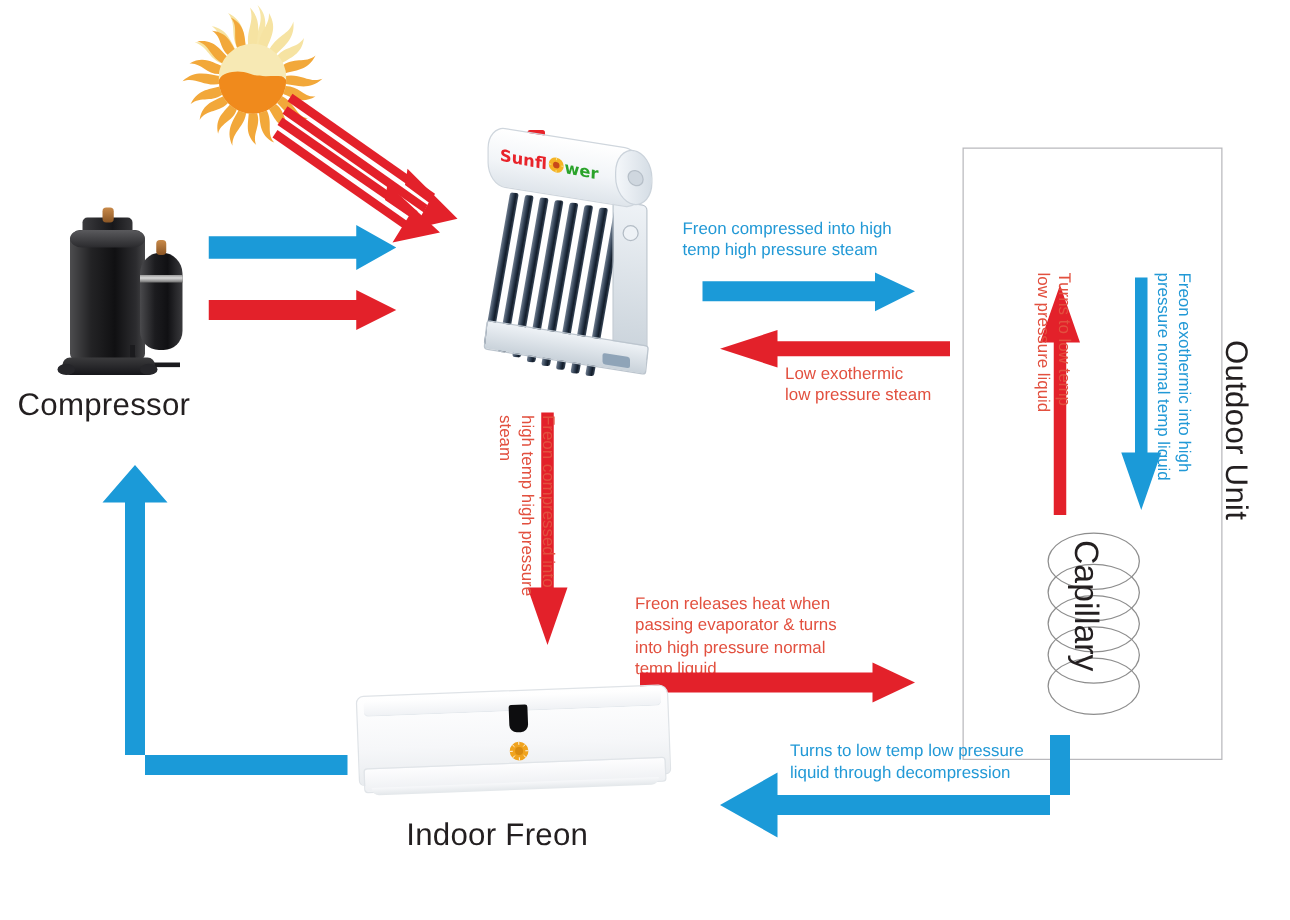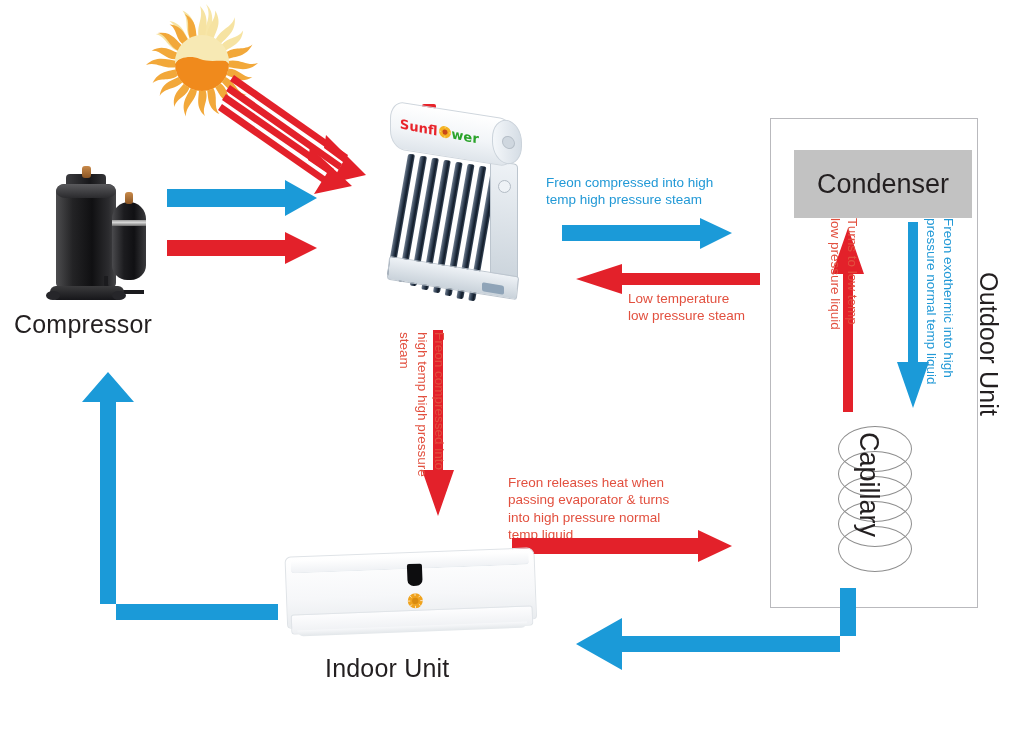--- a/index.html
+++ b/index.html
@@ -319,28 +319,25 @@
     <svg width="180" height="36" viewBox="0 0 180 36">
       <path d="M0,7 L138,7 L138,0 L170,15 L138,31 L138,23 L0,23 Z" fill="#1b9ad8"></path>
     </svg>
   </div>
 
   <div class="abs" style="left:570px; top:262px;">
     <svg width="190" height="36" viewBox="0 0 190 36">
       <path d="M190,11 L52,11 L52,2 L6,17 L52,32 L52,23 L190,23 Z" fill="#e3212a"></path>
     </svg>
   </div>
-  <div class="abs note note-red" style="left:628px; top:290px; width:150px;">Low temperature
+  <div class="abs note note-red" style="left:628px; top:290px; width:150px;">Low exothermic
 low pressure steam</div>
 
   <div class="abs outdoor-frame" style="left:770px; top:118px; width:208px; height:490px;"></div>
 
-  <div class="abs condenser-box" style="left:794px; top:150px; width:178px; height:68px;">
-    <span>Condenser</span>
-  </div>
 
   <div class="abs" style="left:830px; top:222px;">
     <svg width="36" height="190" viewBox="0 0 36 190">
       <path d="M13,190 L13,52 L2,52 L18,6 L34,52 L23,52 L23,190 Z" fill="#e3212a"></path>
     </svg>
   </div>
   <div class="abs note note-red rot-cw" style="left:826px; top:218px; width:190px; transform:rotate(90deg) translateY(-100%);">Turns to low temp
 low pressure liquid</div>
 
   <div class="abs" style="left:895px; top:222px;">
@@ -402,22 +399,24 @@
           <line x1="15.3" y1="3.7" x2="13.5" y2="5.5"></line>
               <line x1="6.5" y1="12.5" x2="4.7" y2="14.3"></line>
         </g>
           </g>
       </svg>
       <div class="iu-logo-text">SUNFLOWER</div>
     </div>
     <div class="abs iu-vent" style="left:4px; top:62px; width:242px; height:20px;"></div>
     <div class="abs" style="left:10px; top:78px; width:230px; height:6px; background:linear-gradient(#f7f8fa,#e3e7ea); border-radius:0 0 6px 6px;"></div>
   </div>
-  <div class="abs lbl-big" style="left:325px; top:654px;">Indoor  Unit</div>
-
+  <div class="abs lbl-big" style="left:325px; top:654px;">Indoor  Freon</div>
+
+  <div class="abs note note-blue" style="left:632px; top:592px; width:230px;">Turns to low temp low pressure
+liquid through decompression</div>
 
   <div class="abs" style="left:570px; top:588px;">
     <svg width="300" height="70" viewBox="0 0 300 70">
       <path d="M286,0 L286,48 L52,48 L52,30 L6,56 L52,82 L52,64 L270,64 L270,0 Z" fill="#1b9ad8"></path>
     </svg>
   </div>
 
   <div class="abs" style="left:62px; top:368px;">
     <svg width="230" height="262" viewBox="0 0 230 262">
       <path d="M216,252 L216,236 L38,236 L38,34 L20,34 L46,4 L72,34 L54,34 L54,252 Z" fill="#1b9ad8"></path>

